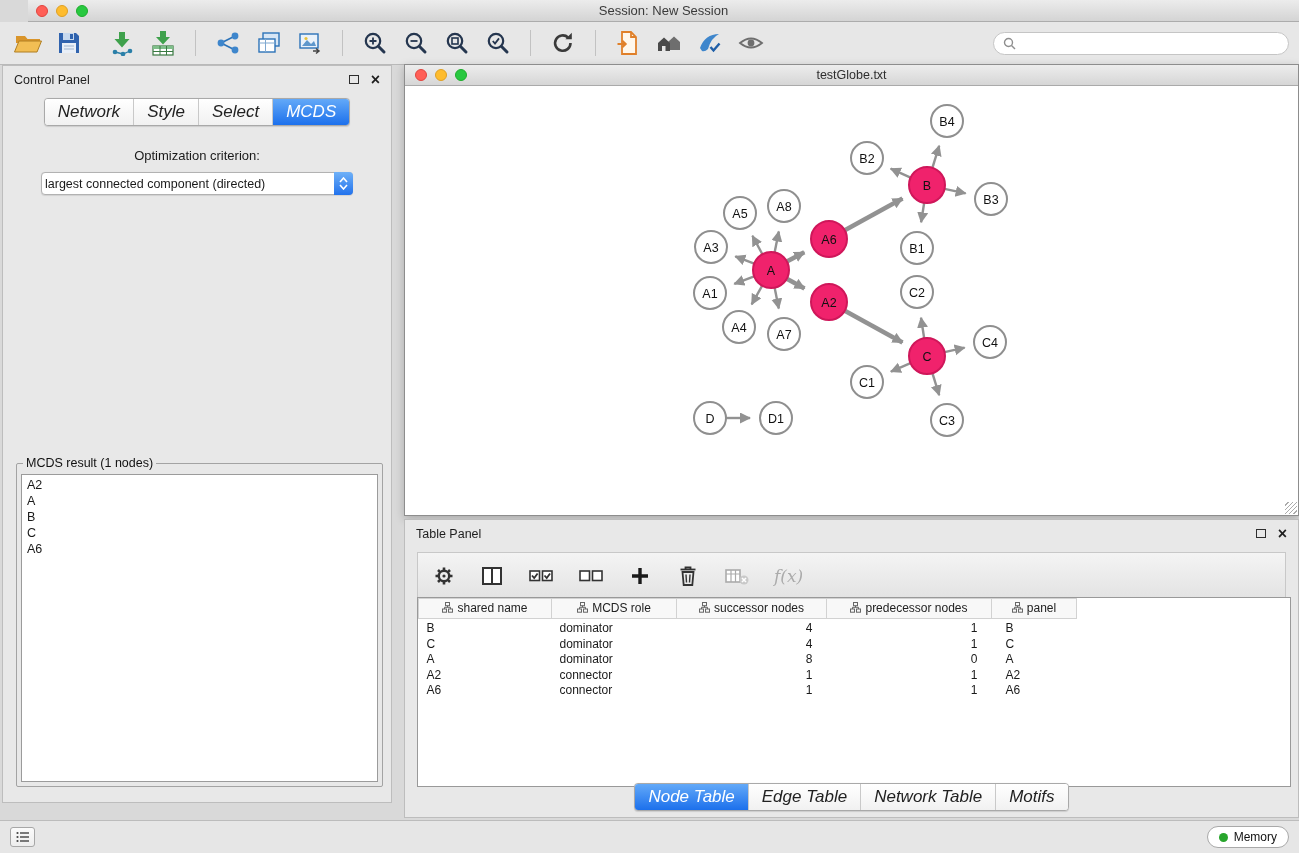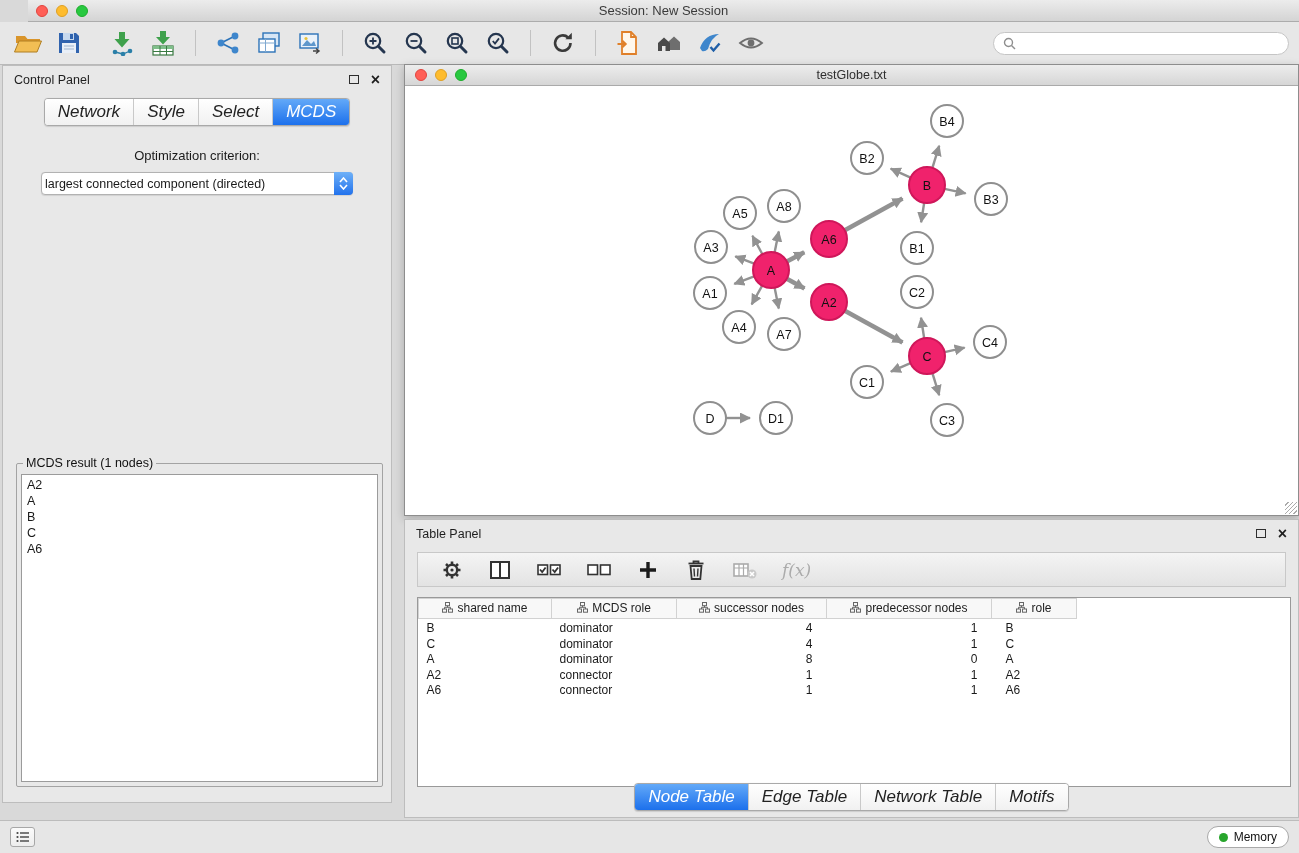--- a/index.html
+++ b/index.html
@@ -69,23 +69,23 @@
   .net-titlebar .traffic { top:4px; left:10px; }
   .net-canvas { position:absolute; left:0; right:0; top:21px; bottom:0; background:#fff; }
   svg.graph { display:block; }
   .node-label { font-family:"Liberation Sans", sans-serif; font-size:12.5px; fill:#111; }
   .grip { position:absolute; right:1px; bottom:1px; width:12px; height:12px;
     background:repeating-linear-gradient(135deg, transparent 0 2px, #ababab 2px 3px); }
 
   
   .table-panel { position:absolute; left:404px; top:519px; width:895px; height:299px;
     background:#e8e8e8; border:1px solid #bdbdbd; }
-  .tp-toolbar { position:absolute; top:32px; left:12px; right:12px; height:35px;
+  .tp-toolbar { position:absolute; top:32px; left:12px; right:12px; height:47px;
     border:1px solid #c8c8c8; background:linear-gradient(#f4f4f4,#e3e3e3);
-    display:flex; align-items:center; gap:24px; padding:0 22px; }
+    display:flex; align-items:center; gap:24px; padding:0 14px; }
   .tp-btn { display:flex; align-items:center; justify-content:center; height:30px; }
   .fx-label { font-family:"DejaVu Serif", serif; font-style:italic; color:#ababab; font-size:17px; }
 
   .table-wrap { position:absolute; top:77px; left:12px; right:7px; height:190px;
     background:#fff; border:1px solid #999; overflow:hidden; }
   table.data { border-collapse:collapse; table-layout:fixed; width:658px; }
   table.data th { font-weight:normal; font-size:12px; border:1px solid #d2d2d2; background:#f8f8f8;
     height:20px; padding:0 4px; white-space:nowrap; overflow:hidden; text-align:center; color:#222; }
   table.data th .col-ic { display:inline-block; vertical-align:-1px; margin-right:4px; }
   table.data td { font-size:12px; line-height:15.5px; padding:0 8px; white-space:nowrap; overflow:hidden; }
@@ -454,21 +454,21 @@
                   <rect x="3.5" y="0.5" width="4" height="3.2" fill="none" stroke="#666"></rect>
                   <rect x="0.5" y="7" width="4" height="3.2" fill="none" stroke="#666"></rect>
                   <rect x="6.5" y="7" width="4" height="3.2" fill="none" stroke="#666"></rect>
                   <path d="M5.5 3.7 V5.3 M2.5 7 V5.3 H8.5 V7" fill="none" stroke="#666"></path>
                 </svg></span><span>predecessor nodes</span></th>
             <th style="width: 85px;"><span class="col-ic"><svg width="11" height="11" viewBox="0 0 11 11">
                   <rect x="3.5" y="0.5" width="4" height="3.2" fill="none" stroke="#666"></rect>
                   <rect x="0.5" y="7" width="4" height="3.2" fill="none" stroke="#666"></rect>
                   <rect x="6.5" y="7" width="4" height="3.2" fill="none" stroke="#666"></rect>
                   <path d="M5.5 3.7 V5.3 M2.5 7 V5.3 H8.5 V7" fill="none" stroke="#666"></path>
-                </svg></span><span>role</span></th>
+                </svg></span><span>panel</span></th>
           </tr>
         </thead>
       <tbody>
           <tr>
             <td>B</td>
             <td>dominator</td>
             <td class="num">4</td>
             <td class="num">1</td>
             <td>B</td>
           </tr>

